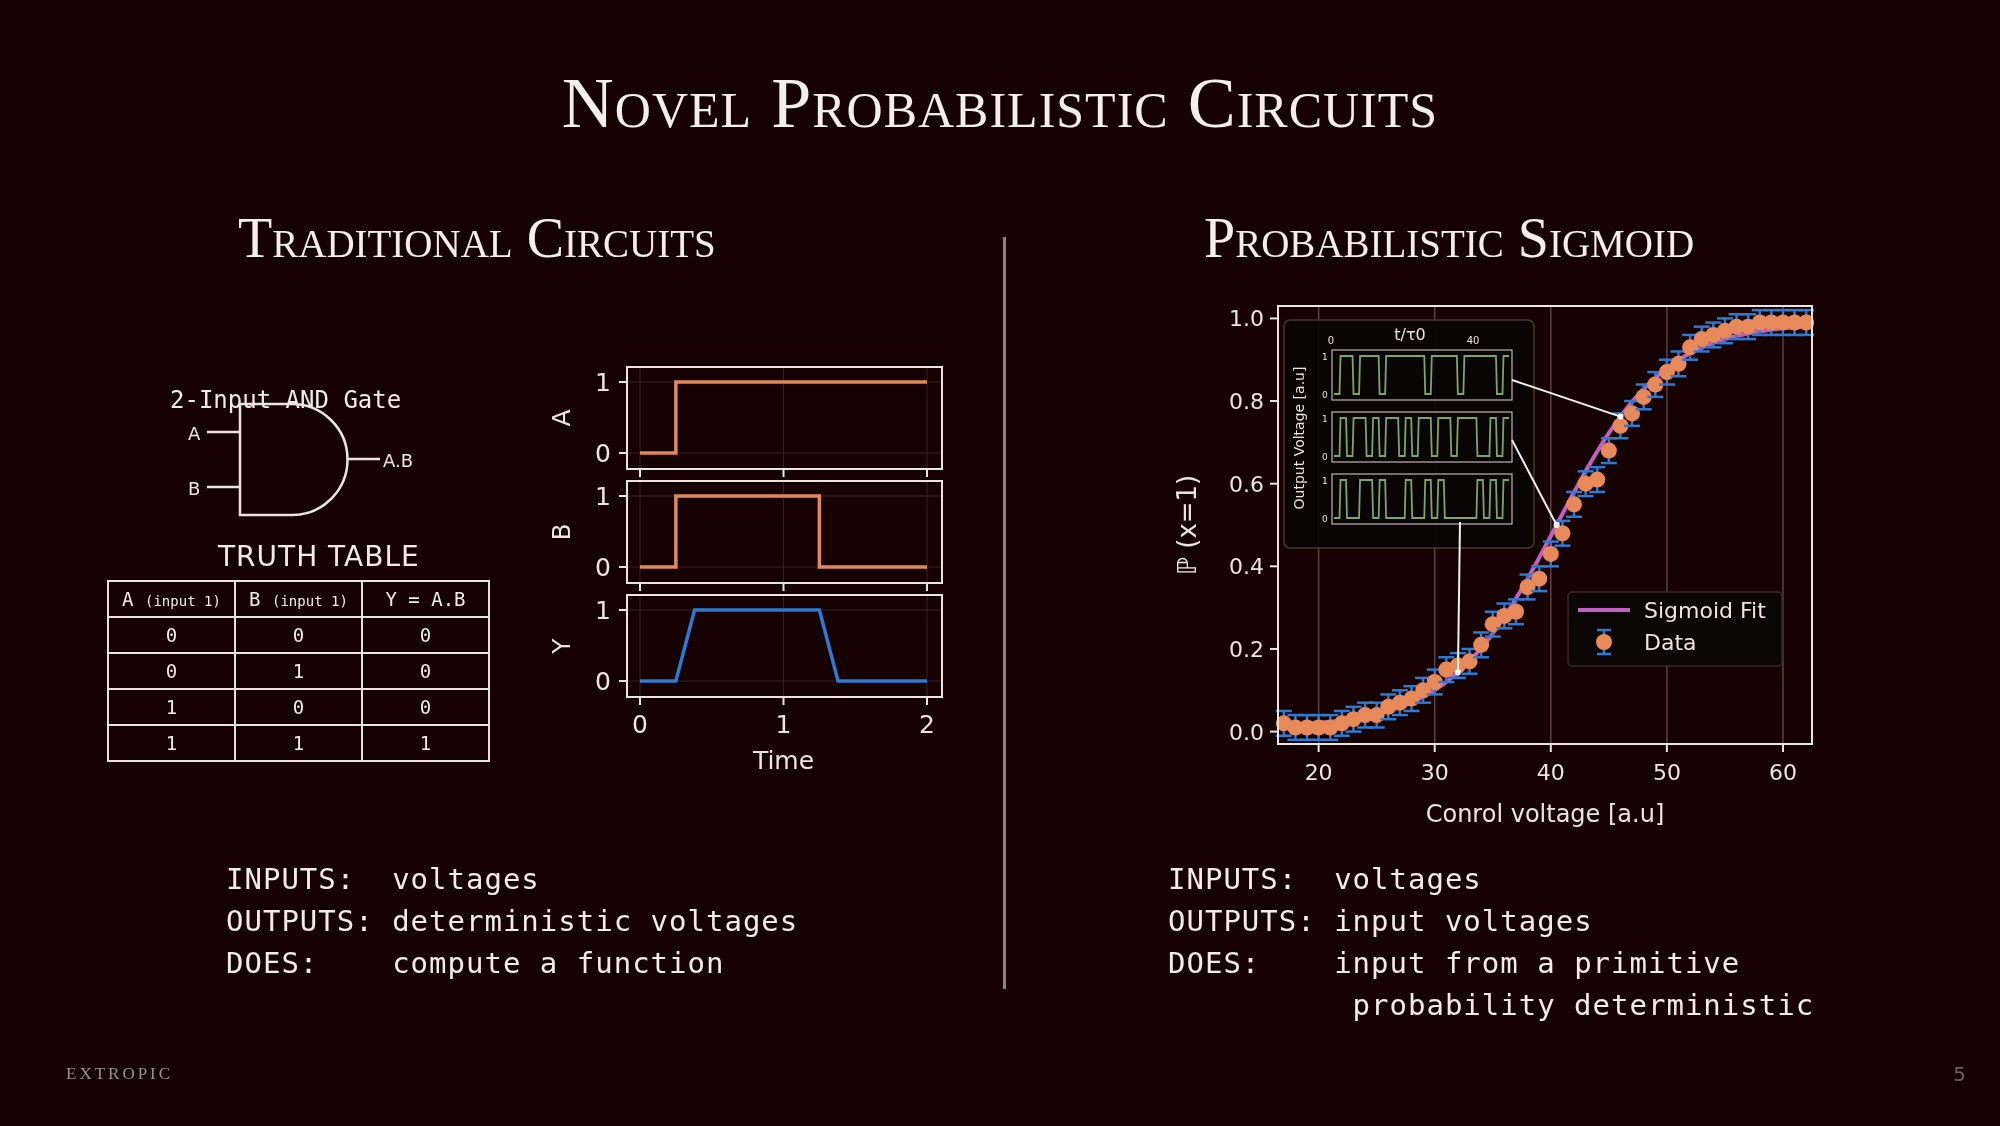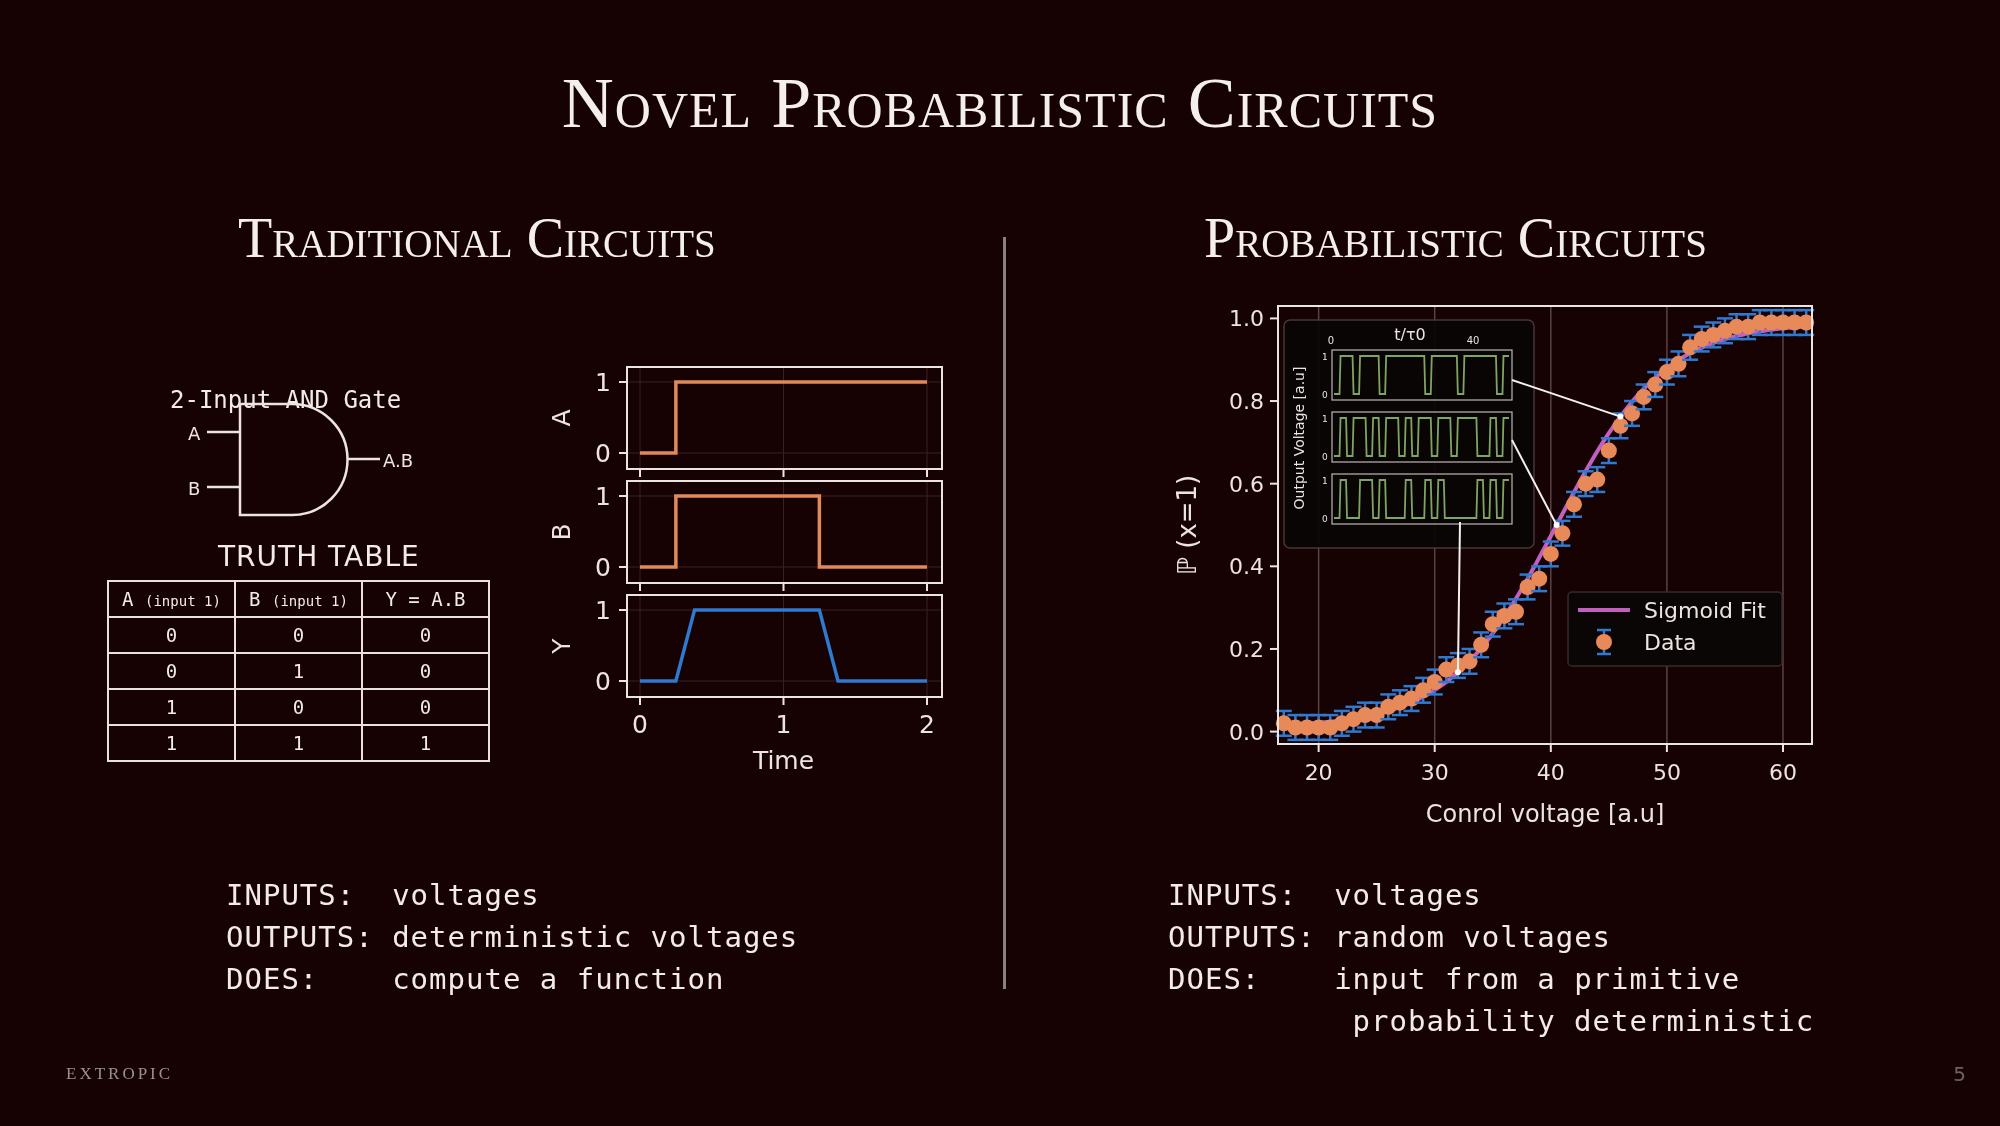--- a/index.html
+++ b/index.html
@@ -6,32 +6,32 @@
   body{width:2000px;height:1126px;position:relative;overflow:hidden;color:#f2ebe8;font-family:"DejaVu Sans",sans-serif;}
   .title{position:absolute;left:0;right:0;top:62px;text-align:center;font-family:"Liberation Serif",serif;font-size:72px;letter-spacing:1px;color:#f4eeec;font-variant:small-caps;}
   .subtitle{position:absolute;top:206px;font-family:"Liberation Serif",serif;font-size:56px;color:#f4eeec;font-variant:small-caps;}
   .divider{position:absolute;left:1003px;top:237px;width:3px;height:752px;background:#8a8181;}
   .mono{font-family:"DejaVu Sans Mono",monospace;margin-top:44px;}
   .gate-title{position:absolute;left:170px;top:342px;font-size:24px;}
   .truth-title{position:absolute;left:218px;top:540px;font-size:28px;font-family:"DejaVu Sans",sans-serif;letter-spacing:1px;}
   table.truth{position:absolute;left:107px;top:580px;border-collapse:collapse;}
   table.truth td,table.truth th{border:2px solid #e9e1de;width:123px;height:32px;text-align:center;font-size:19px;font-weight:normal;font-family:"DejaVu Sans Mono",monospace;}
   table.truth th small{font-size:14px;}
-  .desc{position:absolute;font-family:"DejaVu Sans Mono",monospace;font-size:29px;line-height:42px;white-space:pre;letter-spacing:1px;margin-top:16px;}
+  .desc{position:absolute;font-family:"DejaVu Sans Mono",monospace;font-size:29px;line-height:42px;white-space:pre;letter-spacing:1px;}
   .logo{position:absolute;left:66px;top:1064px;font-family:Liberation Serif, serif;font-size:17px;letter-spacing:3px;color:#9a9292;}
   .pagenum{position:absolute;right:34px;top:1062px;font-size:20px;color:#6c6262;}
   svg text{font-family:"DejaVu Sans",sans-serif;}
 </style>
 </head>
 <body>
 
 <div class="title">Novel Probabilistic Circuits</div>
 
 <div class="subtitle" style="left:238px;">Traditional Circuits</div>
-<div class="subtitle" style="left:1204px;">Probabilistic Circuits</div>
+<div class="subtitle" style="left:1204px;">Probabilistic Sigmoid</div>
 
 <div class="divider"></div>
 
 <div class="gate-title mono">2-Input AND Gate</div>
 <svg style="position:absolute;left:180px;top:395px;" width="260" height="130" viewBox="0 0 260 130">
   <g stroke="#ece4e1" stroke-width="2.5" fill="none">
     <line x1="27" y1="37" x2="60" y2="37"></line>
     <line x1="27" y1="92" x2="60" y2="92"></line>
     <path d="M60 9 H112 A55 55 0 0 1 112 120 H60 Z"></path>
     <line x1="167" y1="64" x2="200" y2="64"></line>
@@ -383,18 +383,18 @@
       <line x1="300" y1="232" x2="297.9347826086956" y2="382.34742522314104" stroke="#f4f0ee" stroke-width="2"></line>
       <circle cx="297.9347826086956" cy="382.34742522314104" r="3" fill="#ffffff"></circle>
     </g>
   </svg>
 
 <div class="desc" style="left:226px;top:858px;"><span>INPUTS:</span>  <span>voltages</span>
 <span>OUTPUTS:</span> <span>deterministic voltages</span>
 <span>DOES:</span>    <span>compute a function</span></div>
 
 <div class="desc" style="left:1168px;top:858px;"><span>INPUTS:</span>  <span>voltages</span>
-<span>OUTPUTS:</span> <span>random voltages</span>
+<span>OUTPUTS:</span> <span>input voltages</span>
 <span>DOES:</span>    <span>input from a primitive</span>
           <span>probability deterministic</span></div>
 
 <div class="logo">EXTROPIC</div>
 <div class="pagenum">5</div>
 
 </body></html>

